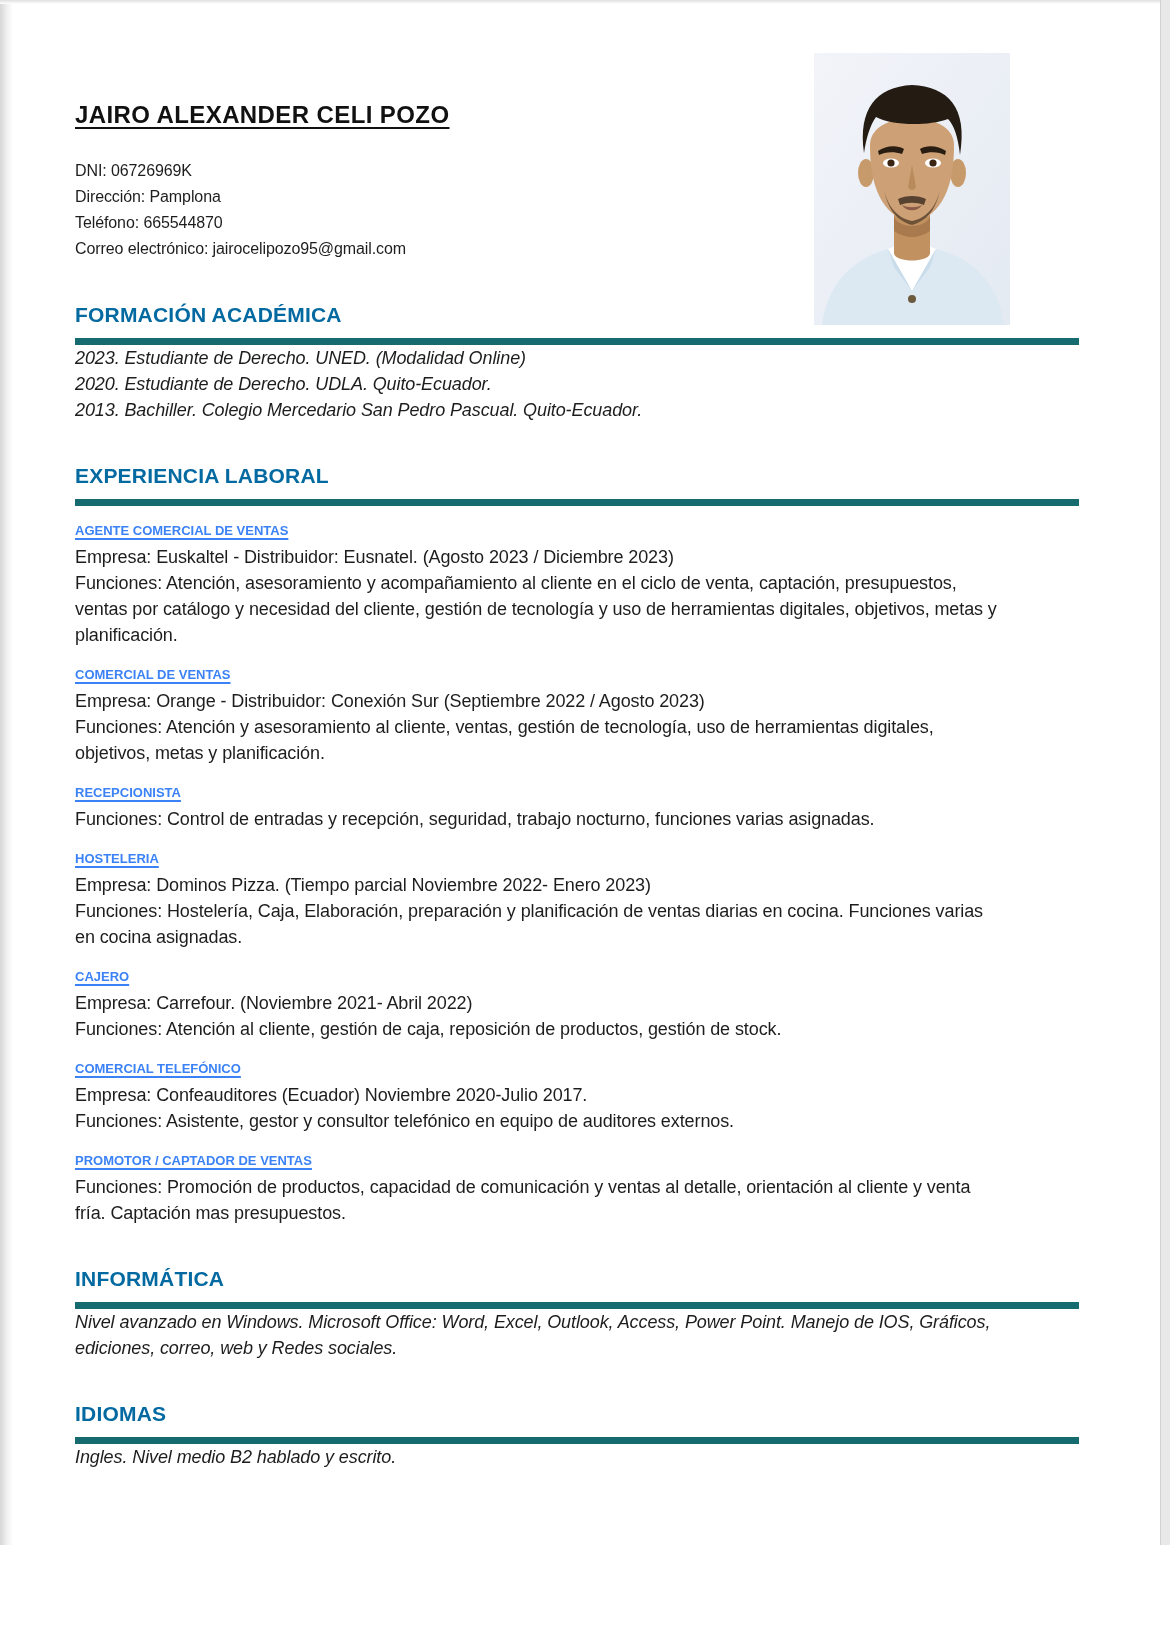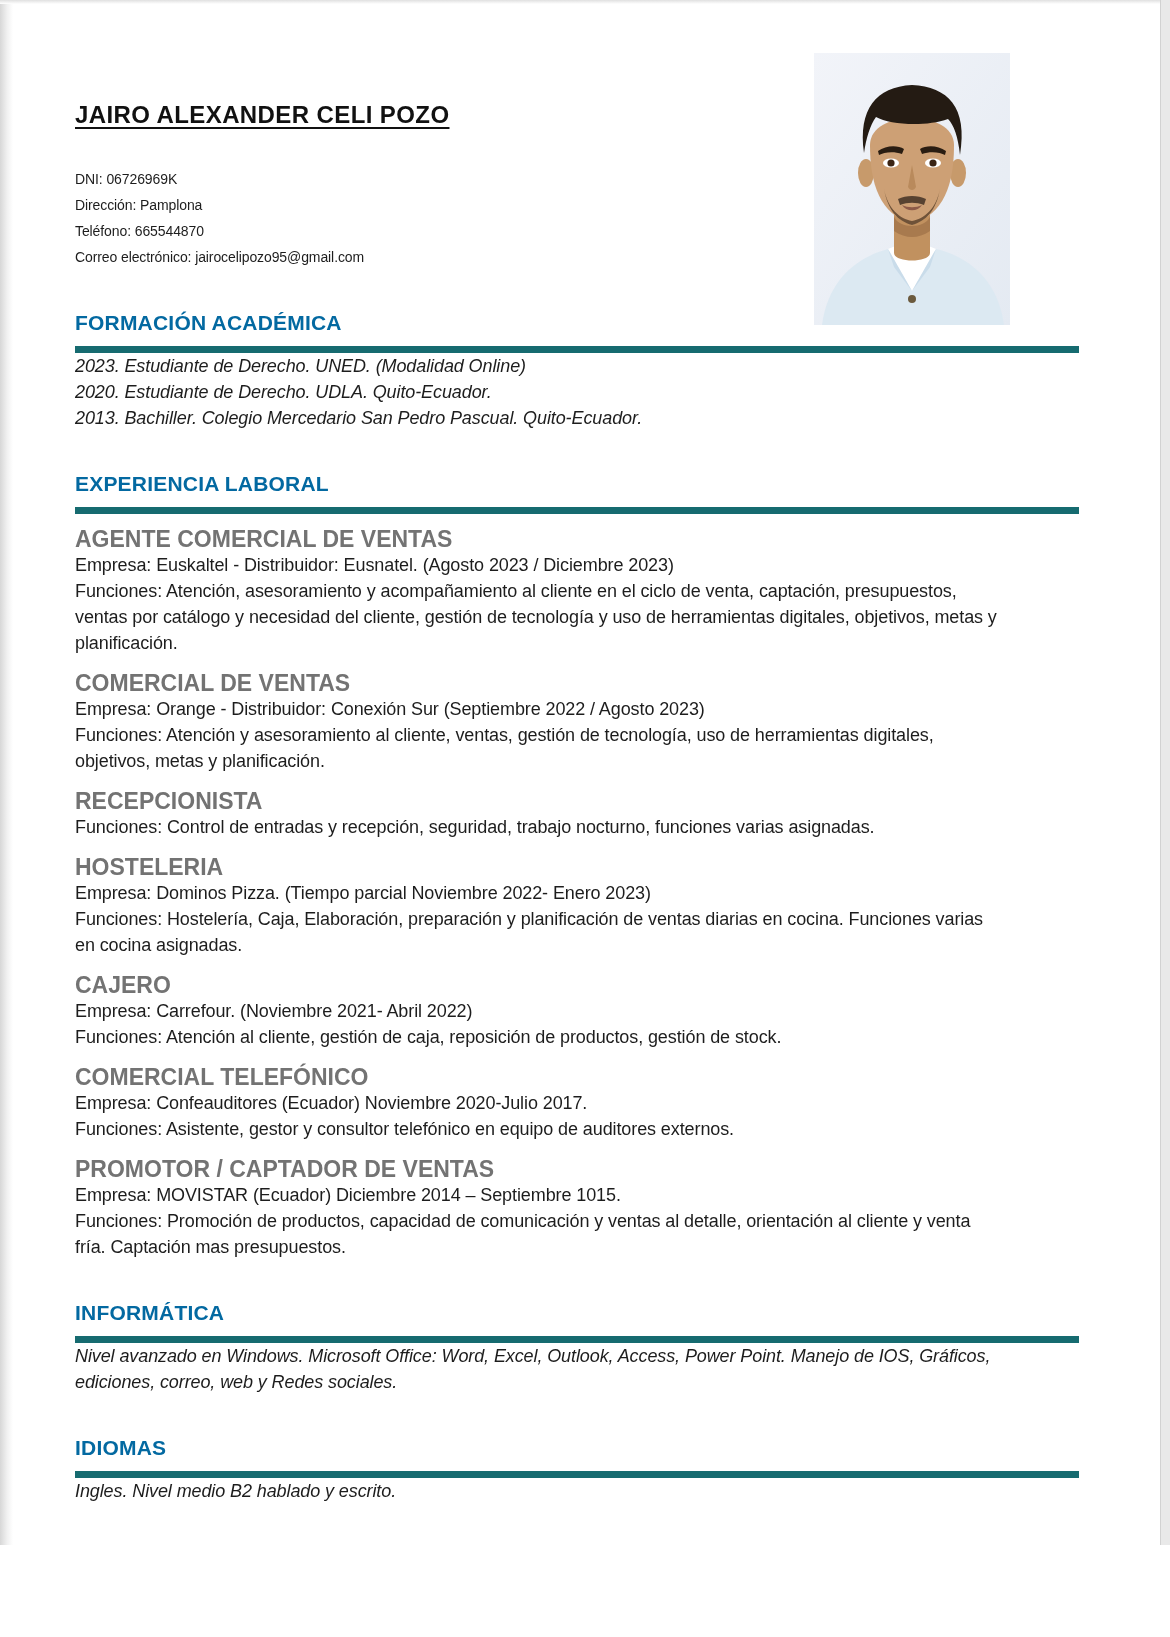--- a/index.html
+++ b/index.html
@@ -23,40 +23,41 @@
 
   .name {
     margin-top:100px;
     font-size:24px; font-weight:bold; letter-spacing:0.4px;
     line-height:30px;
     text-decoration:underline;
     text-decoration-thickness:2px;
     text-underline-offset:4px;
     color:#111;
   }
-  .contact { margin-top:36px; font-size:14px; line-height:26px; letter-spacing:-0.1px; }
+  .contact { margin-top:28px; font-size:16px; line-height:26px; letter-spacing:-0.1px; }
   .contact div { height:26px; }
 
   .sec-heading {
     margin-top:40px;
     font-size:21px; font-weight:bold; letter-spacing:0.2px;
     line-height:26px; color:#0369a1;
   }
   .rule { margin-top:10px; height:7px; width:1004px; background:#166b70; }
 
   .body-block { margin-top:0; font-size:18px; line-height:26px; letter-spacing:-0.1px;font-style:italic; }
   .edu-item { height:26px; white-space:nowrap; }
 
   .job { margin-top:14px; }
   .job:first-child { margin-top:12px; }
   .job-title {
-    font-size:23px; font-weight:bold; line-height:26px;
+    font-size:13px; font-weight:bold; line-height:26px;
+    text-decoration:underline;
     text-decoration-thickness:1.5px;
     text-underline-offset:3px;
-    color:#737373;
+    color:#3b82f6;
   }
   .job-line { font-size:18px; line-height:26px; letter-spacing:-0.1px; white-space:pre-line; }
   .sec-text { white-space:pre-line; }
 
   
   .photo {
     position:absolute; left:814px; top:53px; width:196px; height:272px;
     overflow:hidden;
   }
   .photo svg { display:block; width:100%; height:100%; }
@@ -164,21 +165,20 @@
         <div class="job-line">Empresa: Carrefour. (Noviembre 2021- Abril 2022)</div>
         <div class="job-line">Funciones: Atención al cliente, gestión de caja, reposición de productos, gestión de stock.</div>
       </div>
       <div class="job">
         <div class="job-title">COMERCIAL TELEFÓNICO</div>
         <div class="job-line">Empresa: Confeauditores (Ecuador) Noviembre 2020-Julio 2017.</div>
         <div class="job-line">Funciones: Asistente, gestor y consultor telefónico en equipo de auditores externos.</div>
       </div>
       <div class="job">
         <div class="job-title">PROMOTOR / CAPTADOR DE VENTAS</div>
-        <div class="job-line">Empresa: MOVISTAR (Ecuador) Diciembre 2014 – Septiembre 1015.</div>
         <div class="job-line">Funciones: Promoción de productos, capacidad de comunicación y ventas al detalle, orientación al cliente y venta
 fría. Captación mas presupuestos.</div>
       </div>
     </div>
 
     <div class="sec-heading">INFORMÁTICA</div>
     <div class="rule"></div>
     <div class="body-block sec-text">Nivel avanzado en Windows. Microsoft Office: Word, Excel, Outlook, Access, Power Point. Manejo de IOS, Gráficos,
 ediciones, correo, web y Redes sociales.</div>
 

